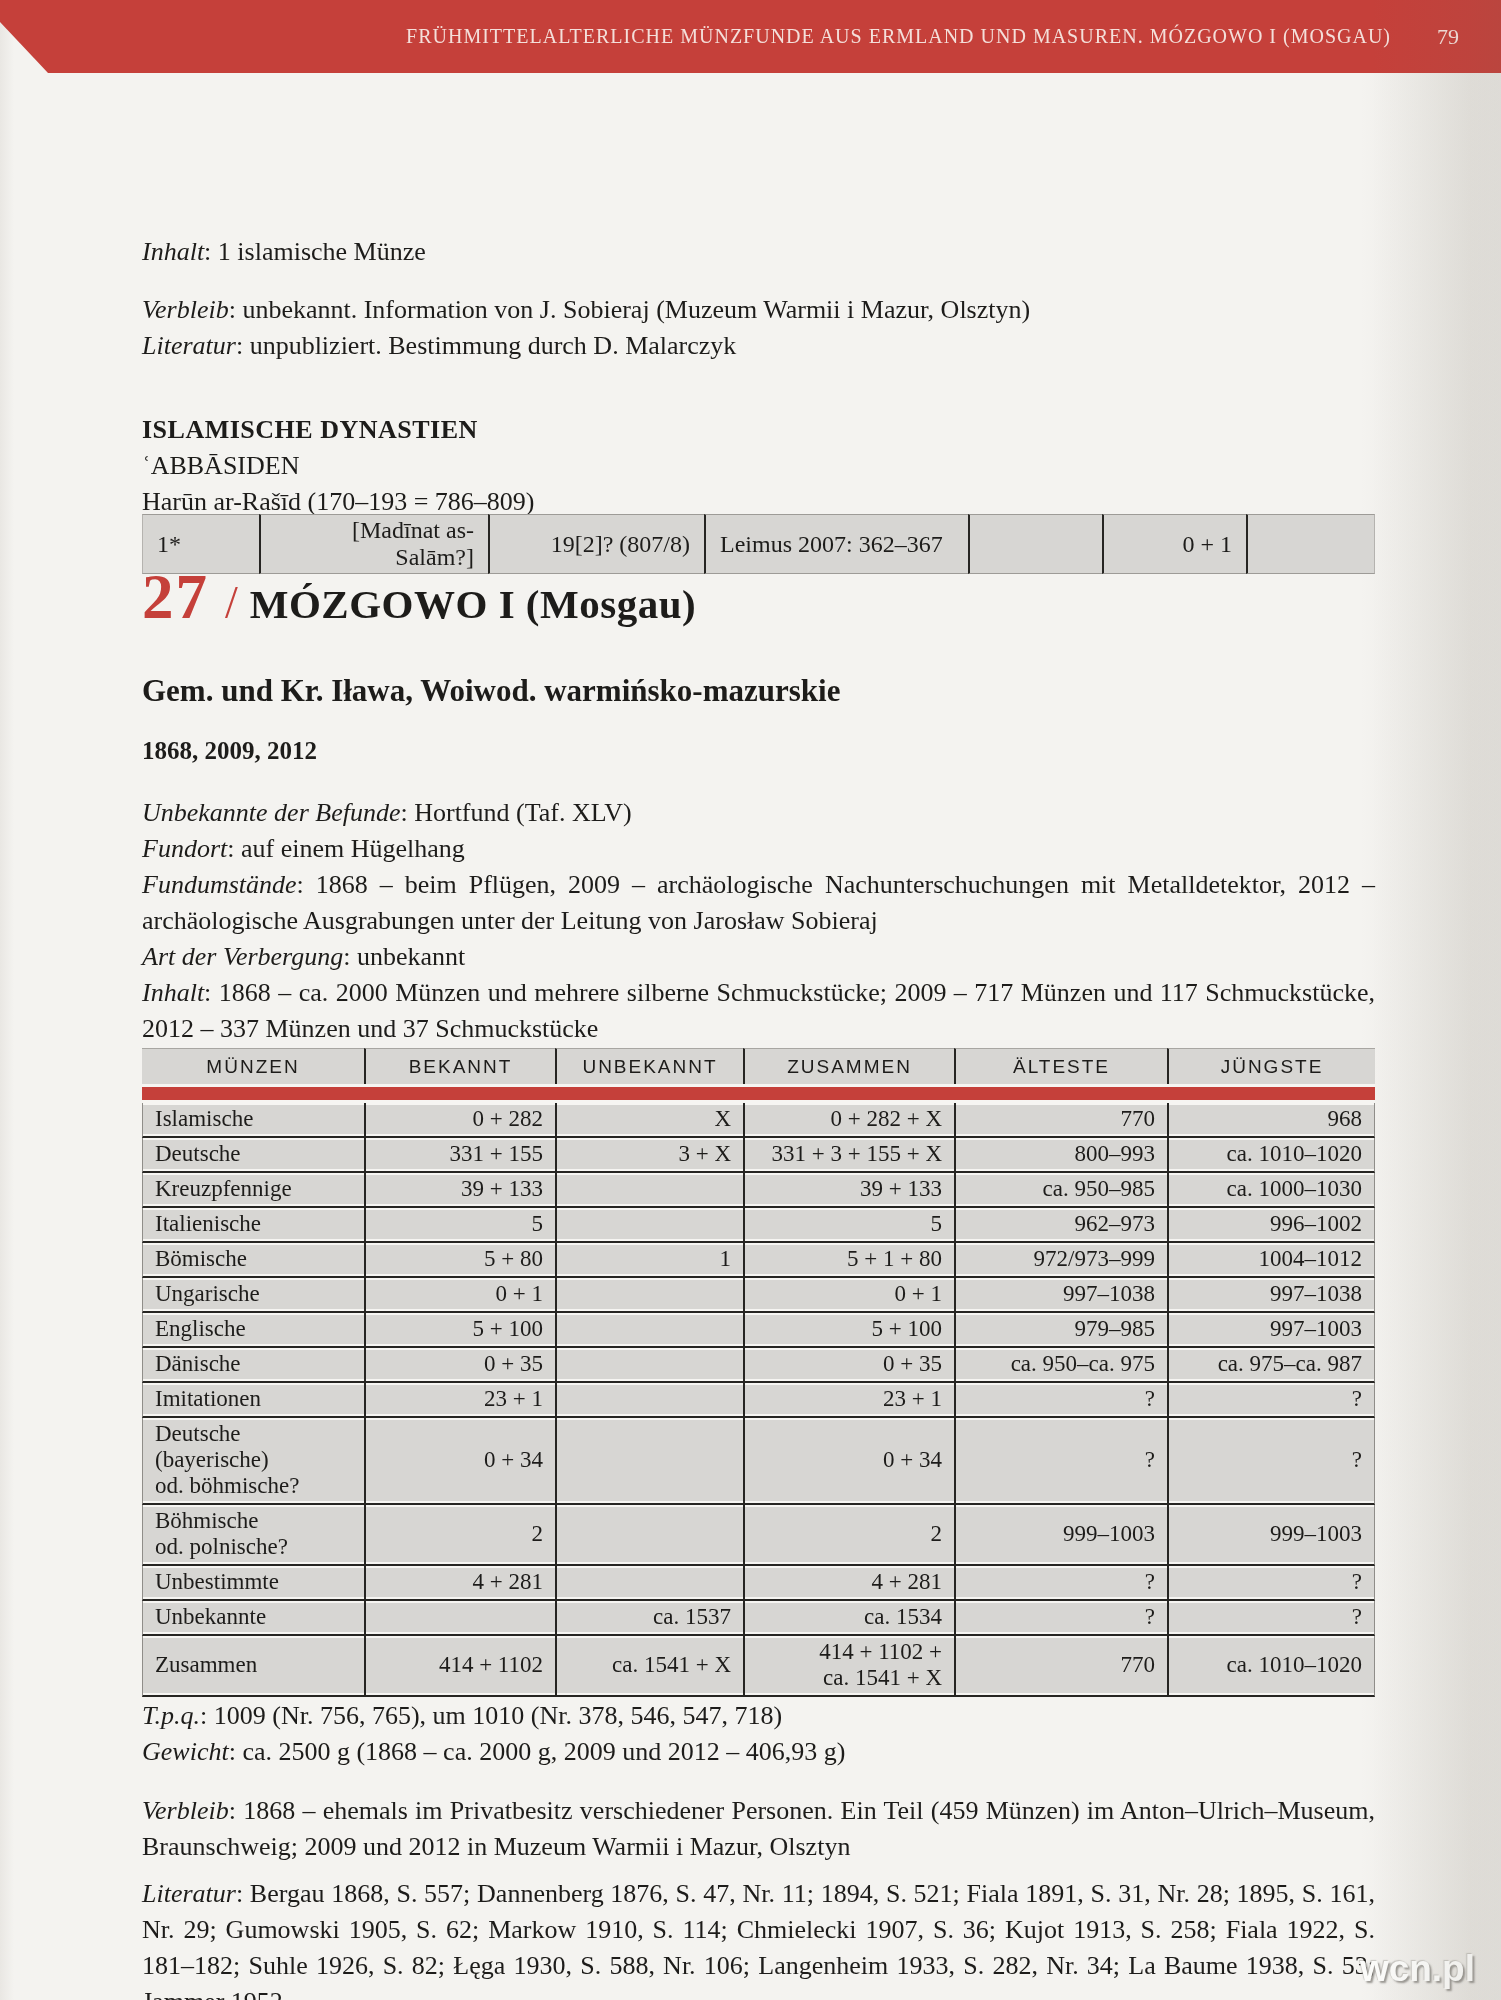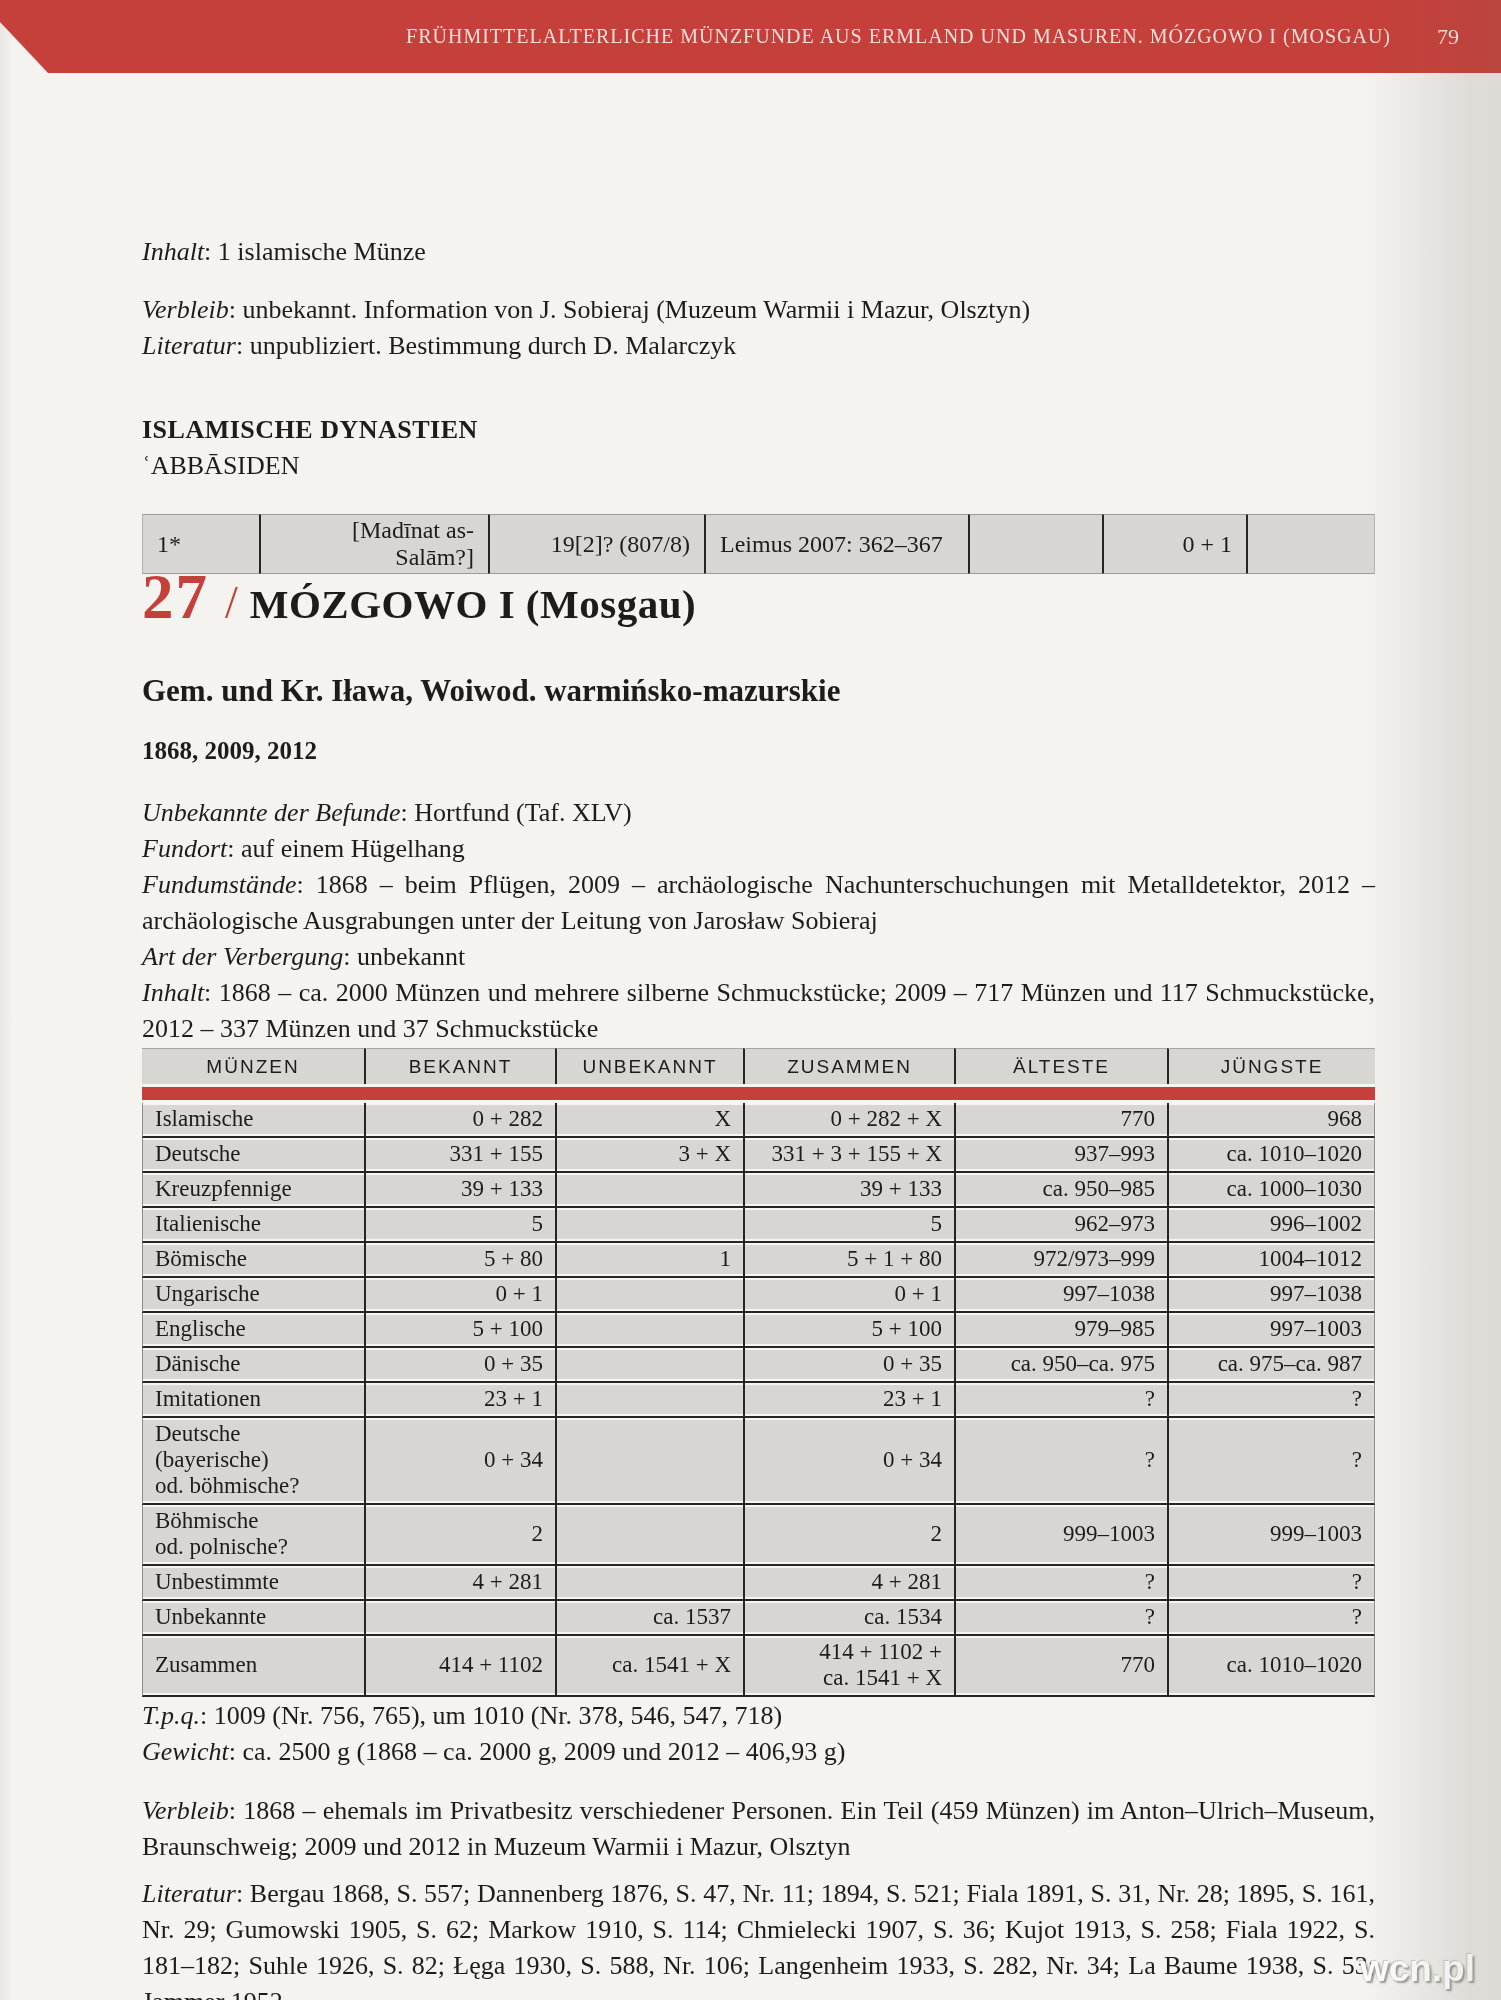--- a/index.html
+++ b/index.html
@@ -98,20 +98,21 @@
   </div>
 
   <div class="block" style="top:292px">
     <div><span class="lbl">Verbleib</span><span>: unbekannt. Information von J. Sobieraj (Muzeum Warmii i Mazur, Olsztyn)</span></div>
     <div><span class="lbl">Literatur</span><span>: unpubliziert. Bestimmung durch D. Malarczyk</span></div>
   </div>
 
   <div class="block" style="top:412px">
     <div class="caps-bold">ISLAMISCHE DYNASTIEN</div>
     <div>ʿABBĀSIDEN</div>
+    <div>Harūn ar-Rašīd (170–193 = 786–809)</div>
   </div>
 
   <table class="coin-table">
     <colgroup>
       <col style="width:117px">
         <col style="width:229px">
         <col style="width:216px">
       <col style="width:264px">
         <col style="width:134px">
         <col style="width:144px">
@@ -178,21 +179,21 @@
       <td class="ta-r">X</td>
       <td class="ta-r pre">0 + 282 + X</td>
       <td class="ta-r">770</td>
       <td class="ta-r">968</td>
     </tr>
         <tr>
       <td class="ta-l pre">Deutsche</td>
       <td class="ta-r">331 + 155</td>
       <td class="ta-r">3 + X</td>
       <td class="ta-r pre">331 + 3 + 155 + X</td>
-      <td class="ta-r">937–993</td>
+      <td class="ta-r">800–993</td>
       <td class="ta-r">ca. 1010–1020</td>
     </tr>
         <tr>
       <td class="ta-l pre">Kreuzpfennige</td>
       <td class="ta-r">39 + 133</td>
       <td class="ta-r"></td>
       <td class="ta-r pre">39 + 133</td>
       <td class="ta-r">ca. 950–985</td>
       <td class="ta-r">ca. 1000–1030</td>
     </tr>

